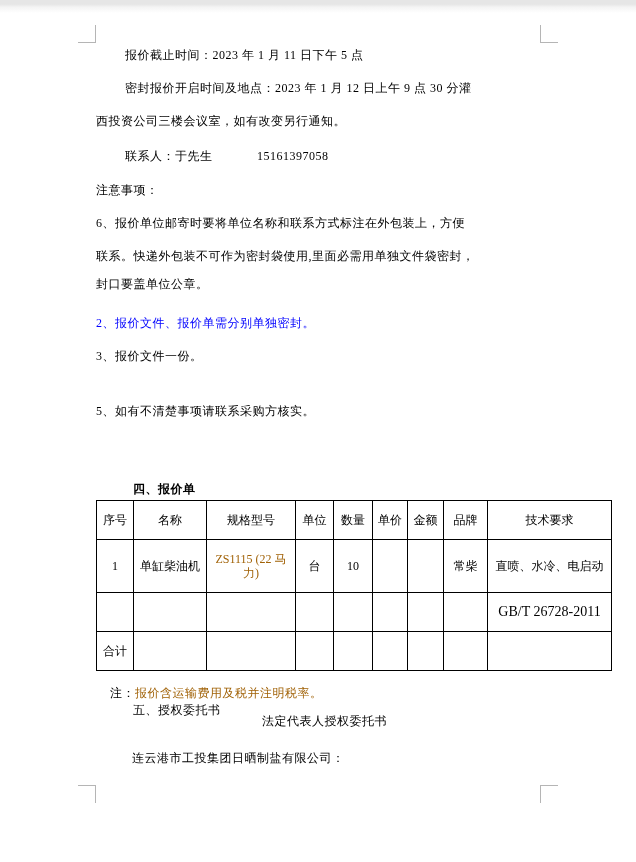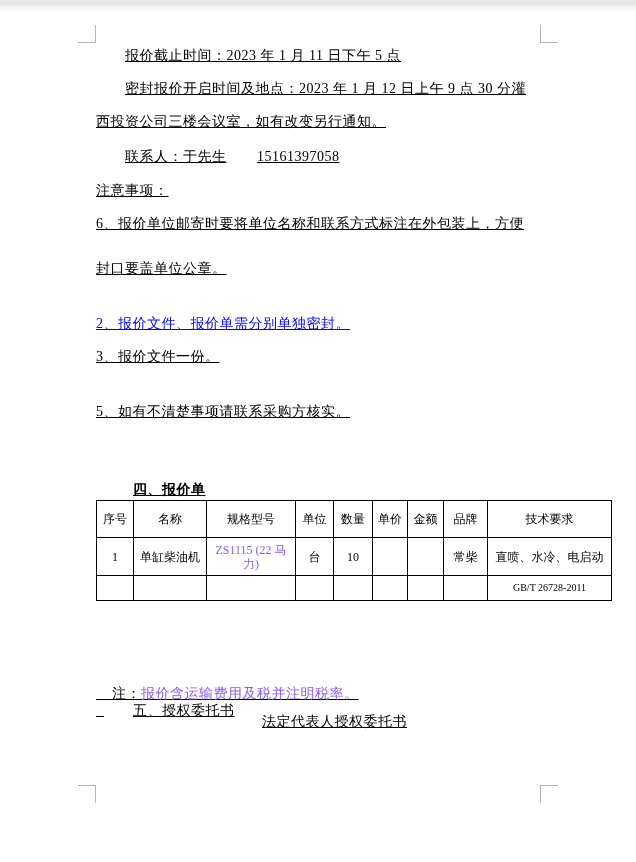--- a/index.html
+++ b/index.html
@@ -11,46 +11,45 @@
     position:relative;
     overflow:hidden;
   }
   .page{position:absolute;left:0;top:0;width:636px;height:862px;background:#ffffff;}
   .top-strip{
     position:absolute;left:0;top:0;width:636px;height:13px;
     background:linear-gradient(#e6e6e6 0%,#e6e6e6 32%,#f4f4f4 55%,#ffffff 100%);
   }
   .ln{
     position:absolute;
-    font-size:14px;line-height:17px;
+    font-size:12px;line-height:17px;
     white-space:pre;
     letter-spacing:0.5px;
-    text-decoration:underline;
   }
   .bold{font-weight:bold;}
   .blue{color:#0000ff;}
-  .red{color:#8b5cf6;}
+  .red{color:#a16207;}
   
   .mark{position:absolute;width:17px;height:17px;border:0 solid #b5b5b5;}
   .mark-tl{left:78px;top:25px;border-right-width:1px;border-bottom-width:1px;}
   .mark-tr{left:540px;top:25px;border-left-width:1px;border-bottom-width:1px;}
   .mark-bl{left:78px;top:785px;border-right-width:1px;border-top-width:1px;}
   .mark-br{left:540px;top:785px;border-left-width:1px;border-top-width:1px;}
   
   .qtable{
     position:absolute;left:96px;top:500px;
     border-collapse:collapse;table-layout:fixed;
     font-size:12px;line-height:14px;
   }
   .qtable td{
     border:1px solid #000;
     text-align:center;vertical-align:middle;
-    padding:3px 2px;overflow:hidden;
+    padding:12px 2px;overflow:hidden;
   }
-  .qtable .small{font-size:10px;letter-spacing:0;}
+  .qtable .small{font-size:14px;letter-spacing:0;}
 </style>
 </head>
 <body>
 
 <div class="page">
 
   <div class="top-strip"></div>
 
   <div class="mark mark-tl"></div>
   <div class="mark mark-tr"></div>
@@ -58,21 +57,22 @@
   <div class="mark mark-br"></div>
 
   <div class="ln" style="left:125px;top:47px">报价截止时间：2023 年 1 月 11 日下午 5 点</div>
   <div class="ln" style="left:125px;top:80px">密封报价开启时间及地点：2023 年 1 月 12 日上午 9 点 30 分灌</div>
   <div class="ln" style="left:96px;top:113px">西投资公司三楼会议室，如有改变另行通知。</div>
   <div class="ln" style="left:125px;top:148px">联系人：于先生</div>
   <div class="ln" style="left:257px;top:148px">15161397058</div>
 
   <div class="ln" style="left:96px;top:182px">注意事项：</div>
   <div class="ln" style="left:96px;top:215px">6、报价单位邮寄时要将单位名称和联系方式标注在外包装上，方便</div>
-  <div class="ln" style="left:96px;top:260px">封口要盖单位公章。</div>
+  <div class="ln" style="left:96px;top:248px">联系。快递外包装不可作为密封袋使用,里面必需用单独文件袋密封，</div>
+  <div class="ln" style="left:96px;top:276px">封口要盖单位公章。</div>
   <div class="ln blue" style="left:96px;top:315px">2、报价文件、报价单需分别单独密封。</div>
   <div class="ln" style="left:96px;top:348px">3、报价文件一份。</div>
   <div class="ln" style="left:96px;top:403px">5、如有不清楚事项请联系采购方核实。</div>
 
   <div class="ln bold" style="left:133px;top:481px">四、报价单</div>
 
   <table class="qtable">
     <colgroup>
       <col style="width:37px">
         <col style="width:73px">
@@ -111,23 +111,35 @@
       <td></td>
       <td></td>
       <td></td>
       <td></td>
       <td></td>
       <td></td>
       <td></td>
       <td></td>
       <td class="small">GB/T 26728-2011</td>
     </tr>
+    <tr style="height:33px">
+      <td>合计</td>
+      <td></td>
+      <td></td>
+      <td></td>
+      <td></td>
+      <td></td>
+      <td></td>
+      <td></td>
+      <td></td>
+    </tr>
   </tbody>
     </table>
 
   <div class="ln" style="left:96px;top:668px">
     <span>注：</span><span class="red">报价含运输费用及税并注明税率。</span>
   </div>
 
   <div class="ln" style="left:133px;top:702px">五、授权委托书</div>
   <div class="ln" style="left:262px;top:713px">法定代表人授权委托书</div>
+  <div class="ln" style="left:132px;top:750px">连云港市工投集团日晒制盐有限公司：</div>
 
 </div>
 
 </body></html>

